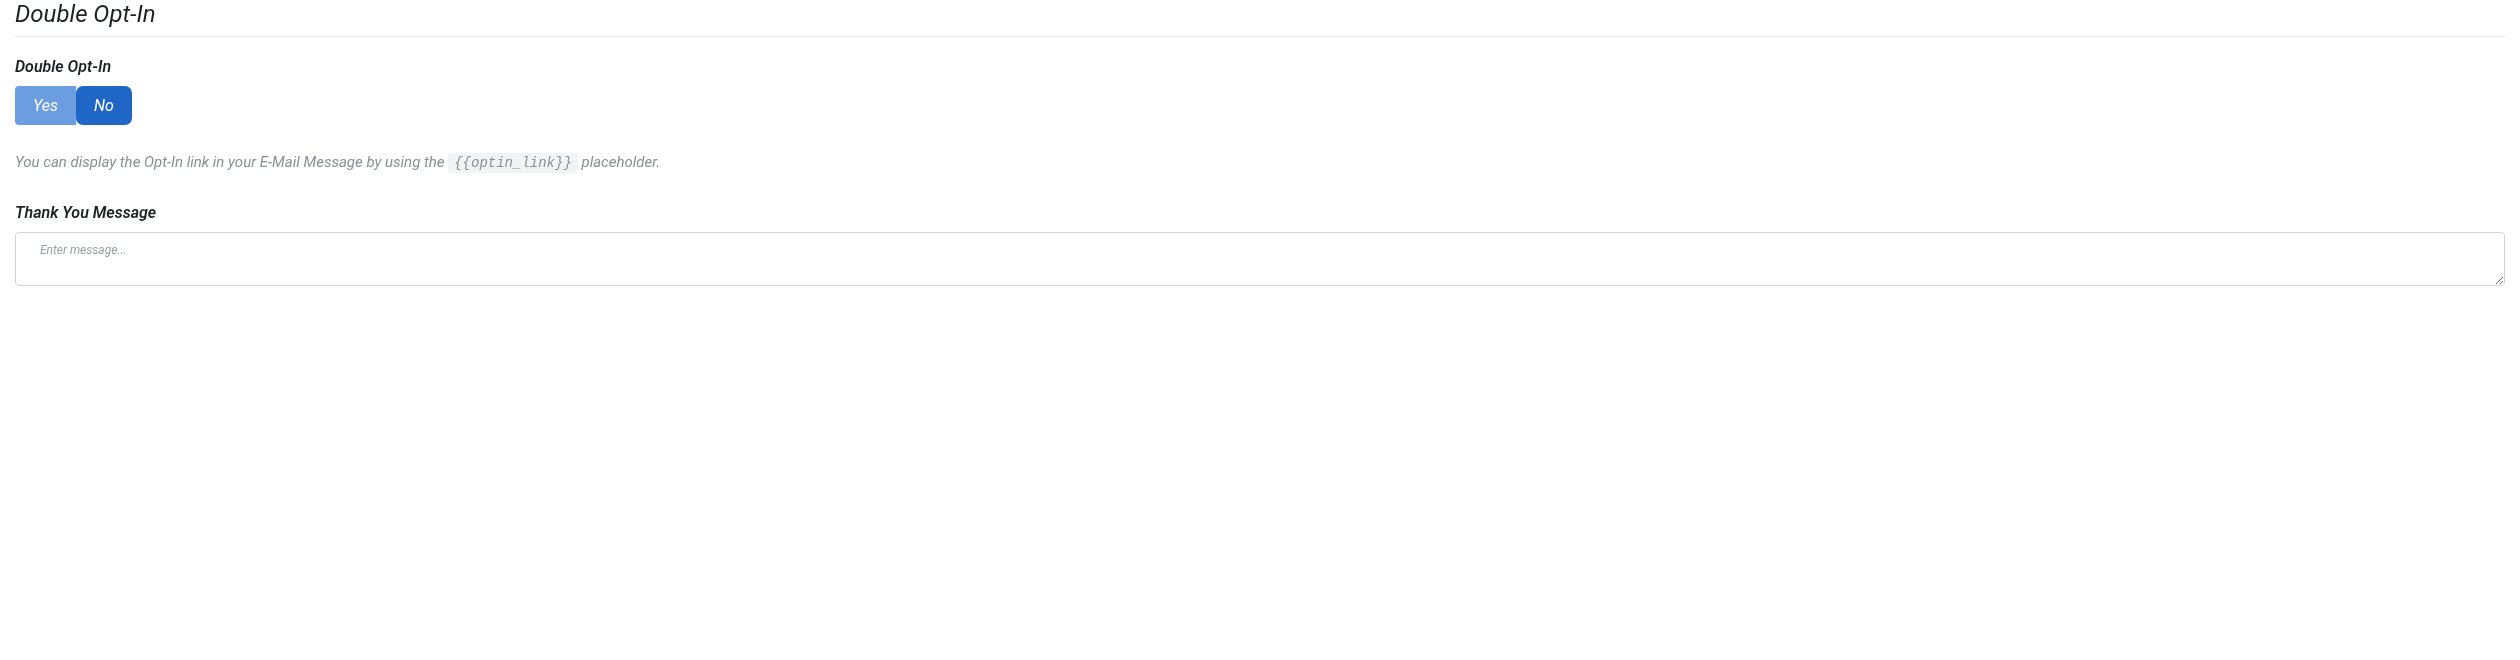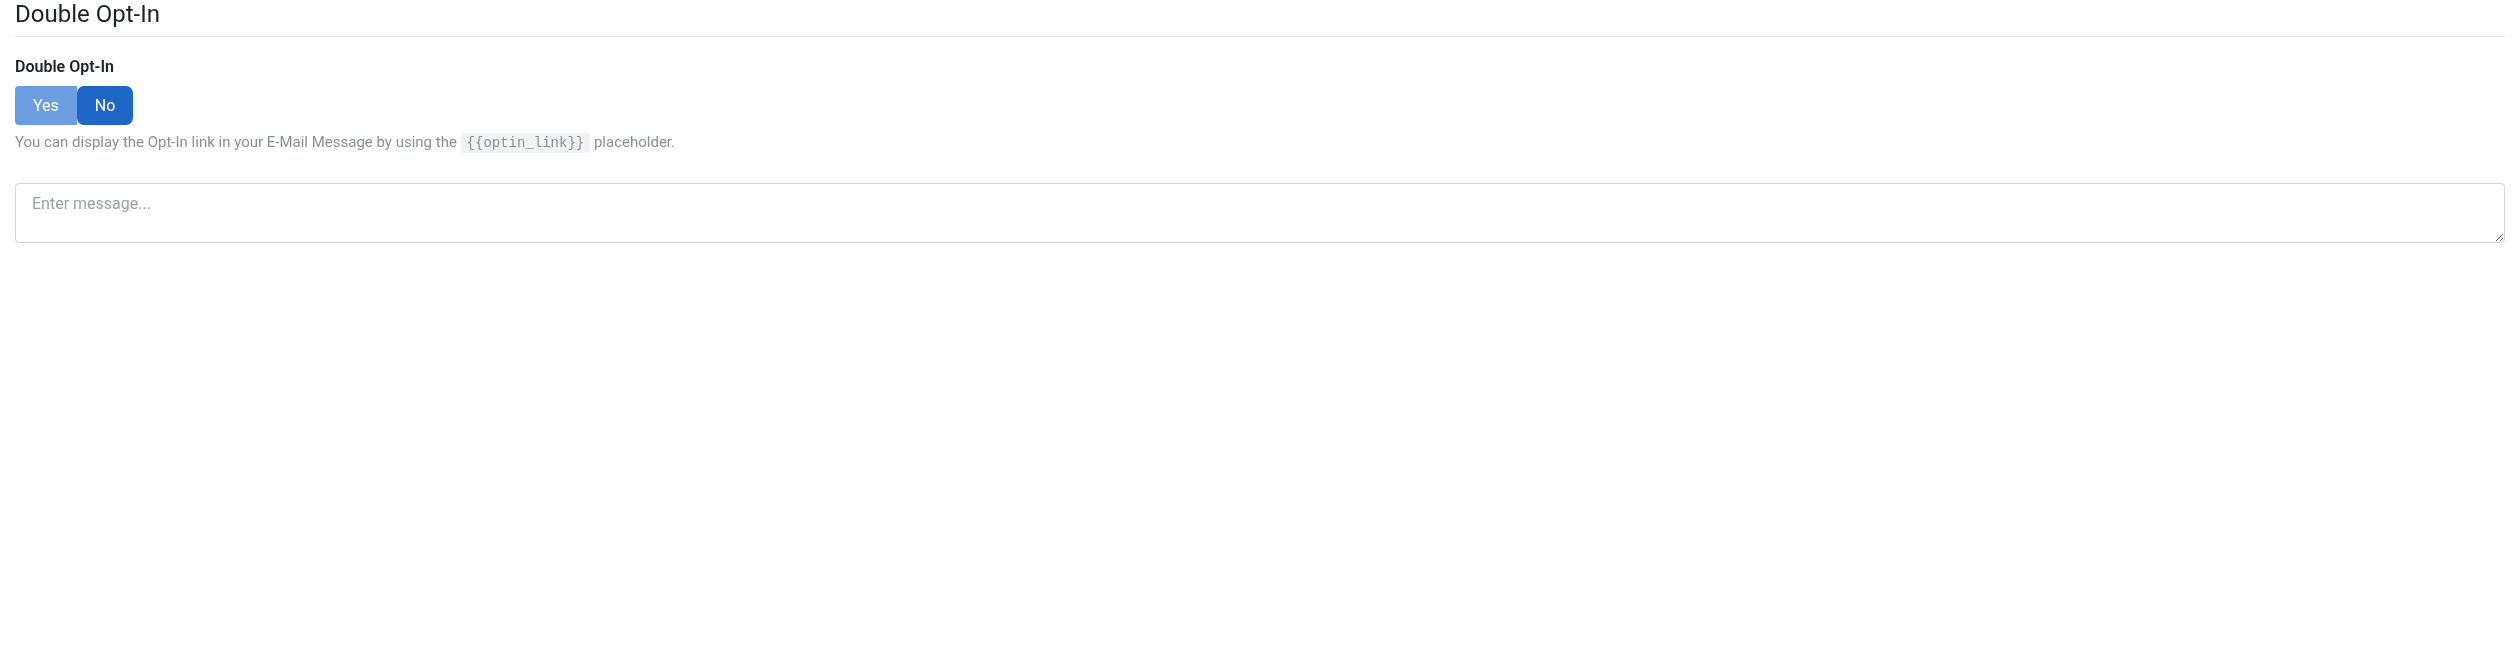--- a/index.html
+++ b/index.html
@@ -1,18 +1,19 @@
 <!DOCTYPE html>
 <html><head>
   <meta charset="utf-8">
   <style>
     * {
       box-sizing: border-box;
       margin: 0;
       padding: 0;
+      font-style: italic;
     }
     body {
       font-family: -apple-system, BlinkMacSystemFont, "Segoe UI", Roboto, "Helvetica Neue", Arial, sans-serif;
       color: #1e2125;
       padding: 0 15px;
       background: #fff;
     }
     .section-title {
       font-size: 24px;
       font-weight: 400;
@@ -25,21 +26,21 @@
       font-size: 16px;
       font-weight: 600;
       color: #1e2125;
       margin-bottom: 10px;
       display: block;
     }
     .toggle-group {
       display: inline-flex;
       border-radius: 4px;
       overflow: hidden;
-      margin-bottom: 8px;
+      margin-bottom: 28px;
     }
     .toggle-btn {
       border: none;
       padding: 10px 18px;
       font-size: 16px;
       color: #fff;
       cursor: pointer;
       font-family: inherit;
       line-height: 1.2;
     }
@@ -59,22 +60,22 @@
       font-family: SFMono-Regular, Menlo, Monaco, Consolas, "Liberation Mono", "Courier New", monospace;
       font-size: 14px;
       background-color: #f1f3f5;
       padding: 2px 6px;
       border-radius: 3px;
       color: #8a8f95;
     }
     .textarea-field {
       width: 100%;
       min-height: 54px;
-      padding: 10px 16px;
-      font-size: 16px;
+      padding: 10px 24px;
+      font-size: 12px;
       font-family: inherit;
       border: 1px solid #d0d4d9;
       border-radius: 4px;
       resize: both;
       color: #0f172a;
     }
     .textarea-field::placeholder {
       color: #9aa0a6;
     }
     .field-block {
@@ -94,14 +95,15 @@
   </div>
   <div class="help-text">
     <span>You can display the Opt-In link in your E-Mail Message by using the </span><code>{{optin_link}}</code><span> placeholder.</span>
   </div>
 </div>
 
 <div class="field-block">
 </div>
 
 <div class="field-block">
+  <span class="field-label">Thank You Message</span>
   <textarea class="textarea-field" placeholder="Enter message..." style=""></textarea>
 </div>
 
 </body></html>

